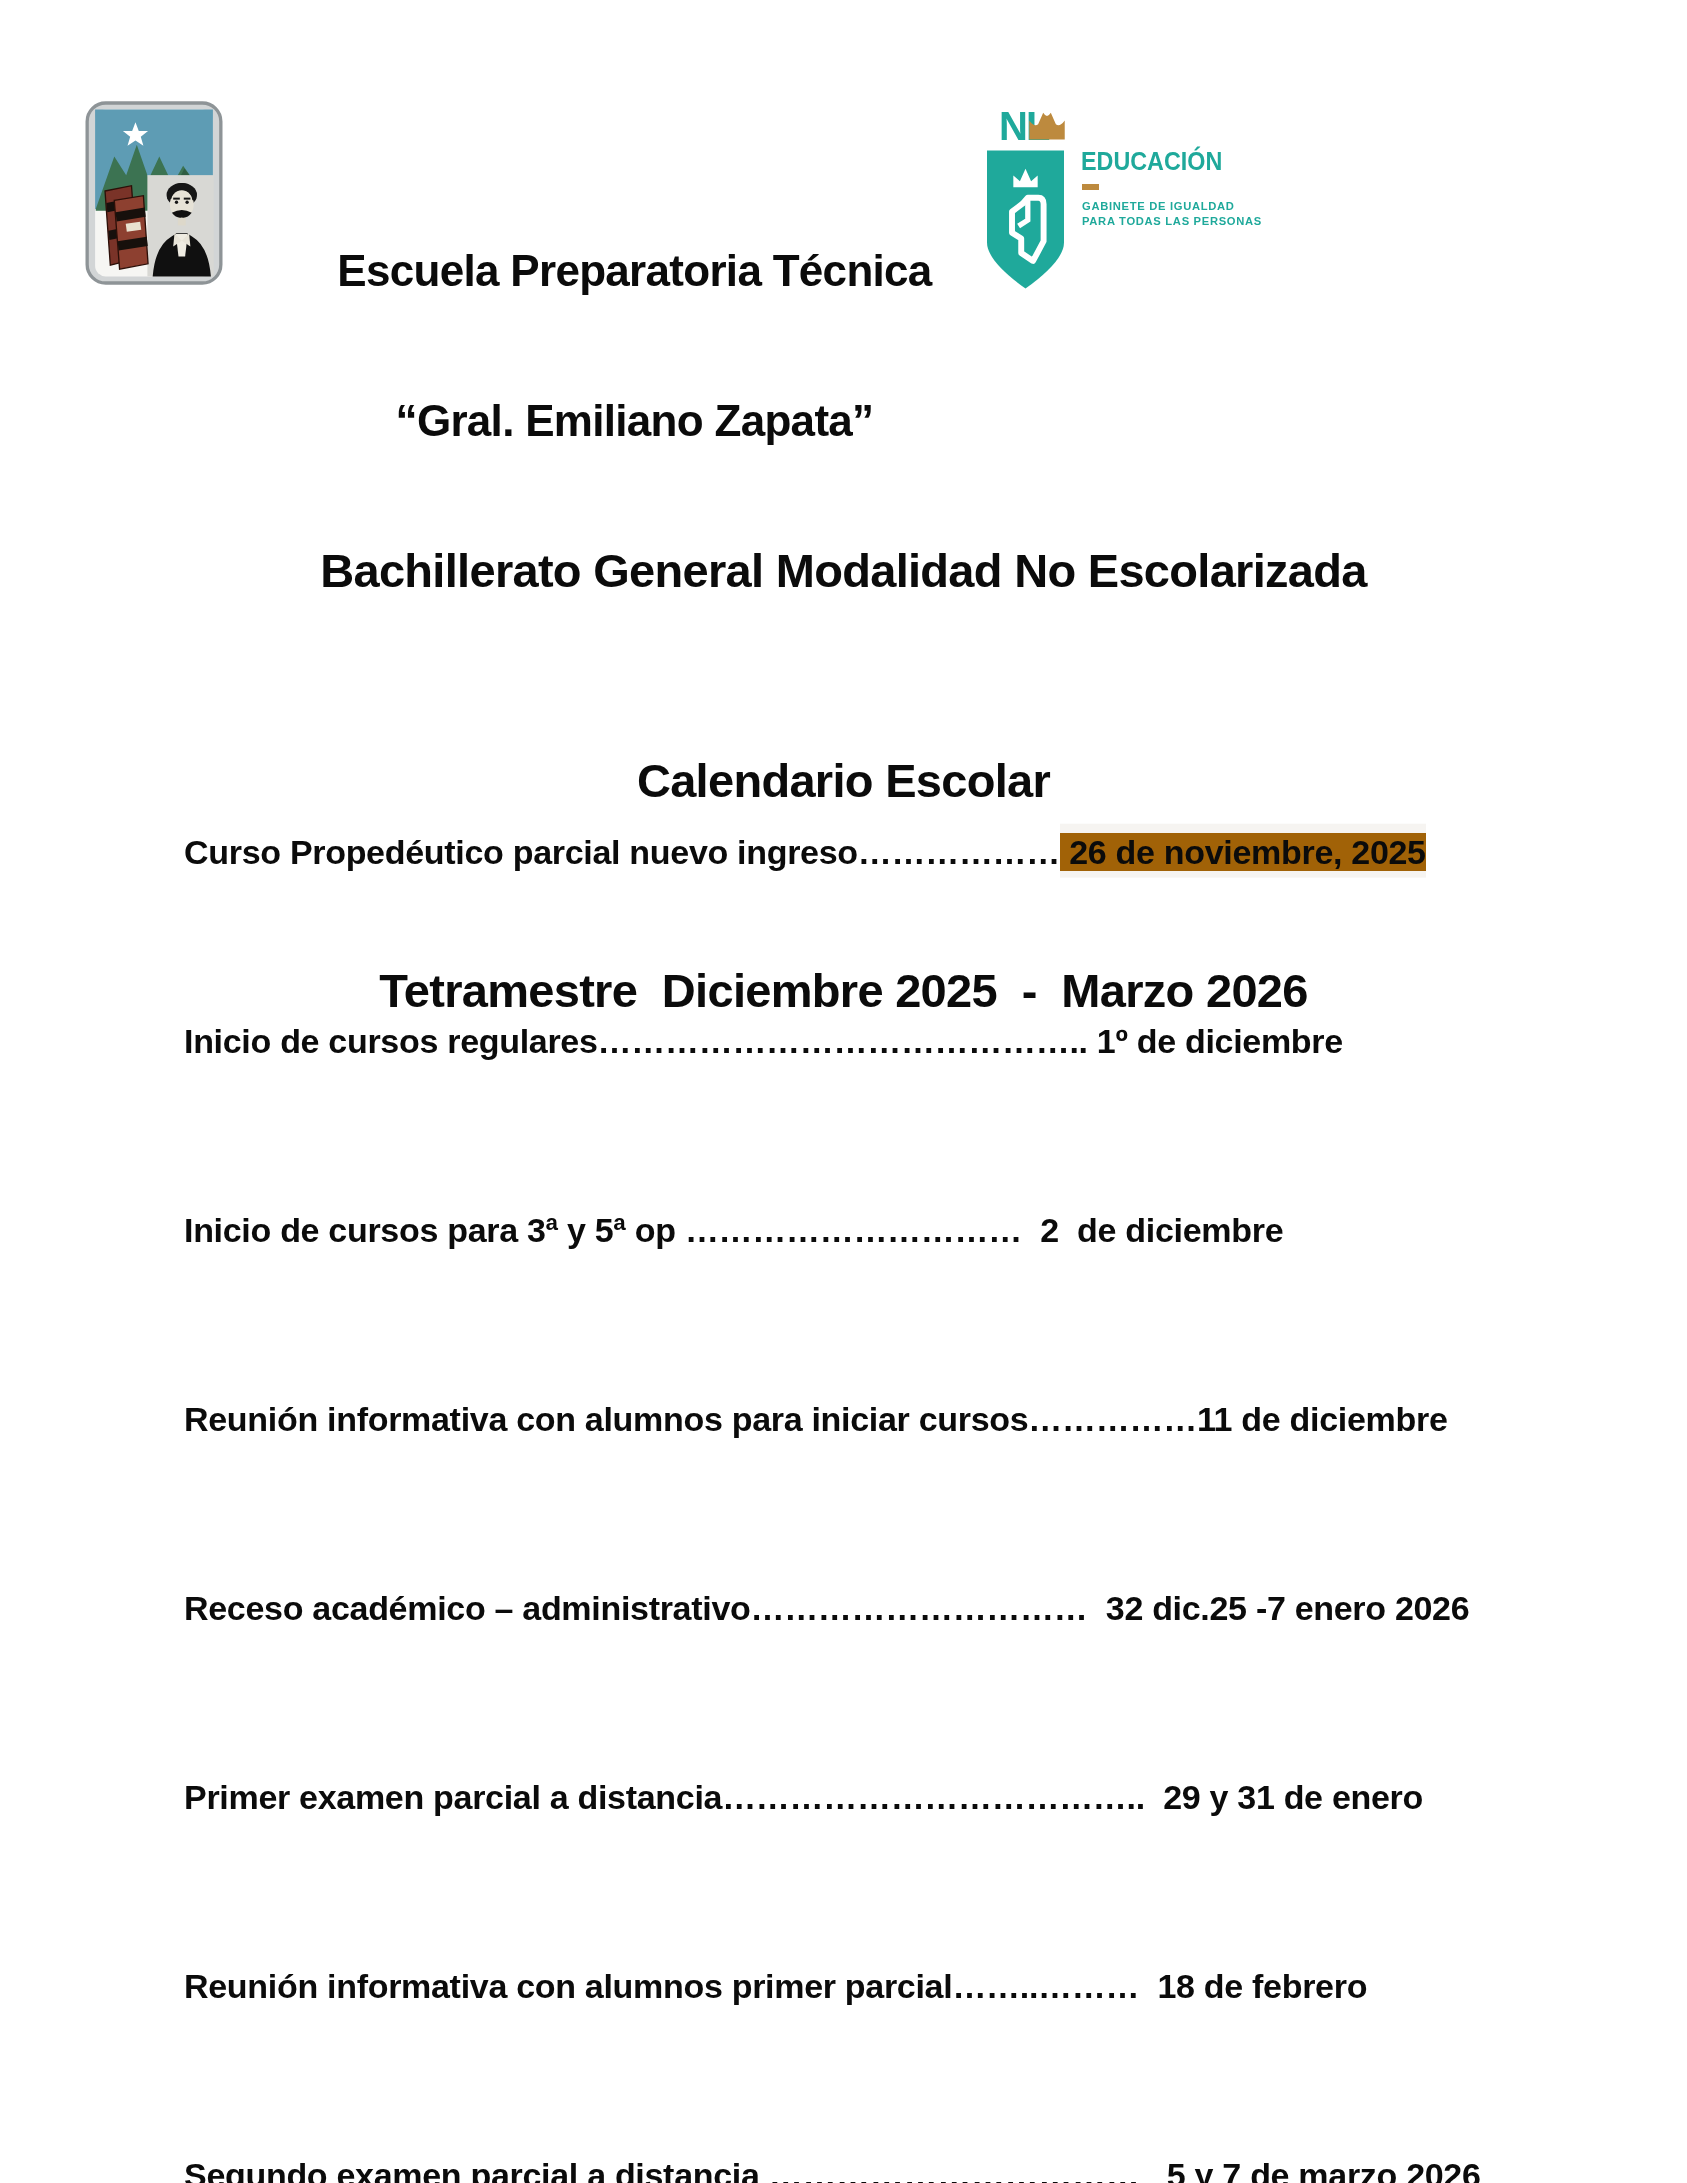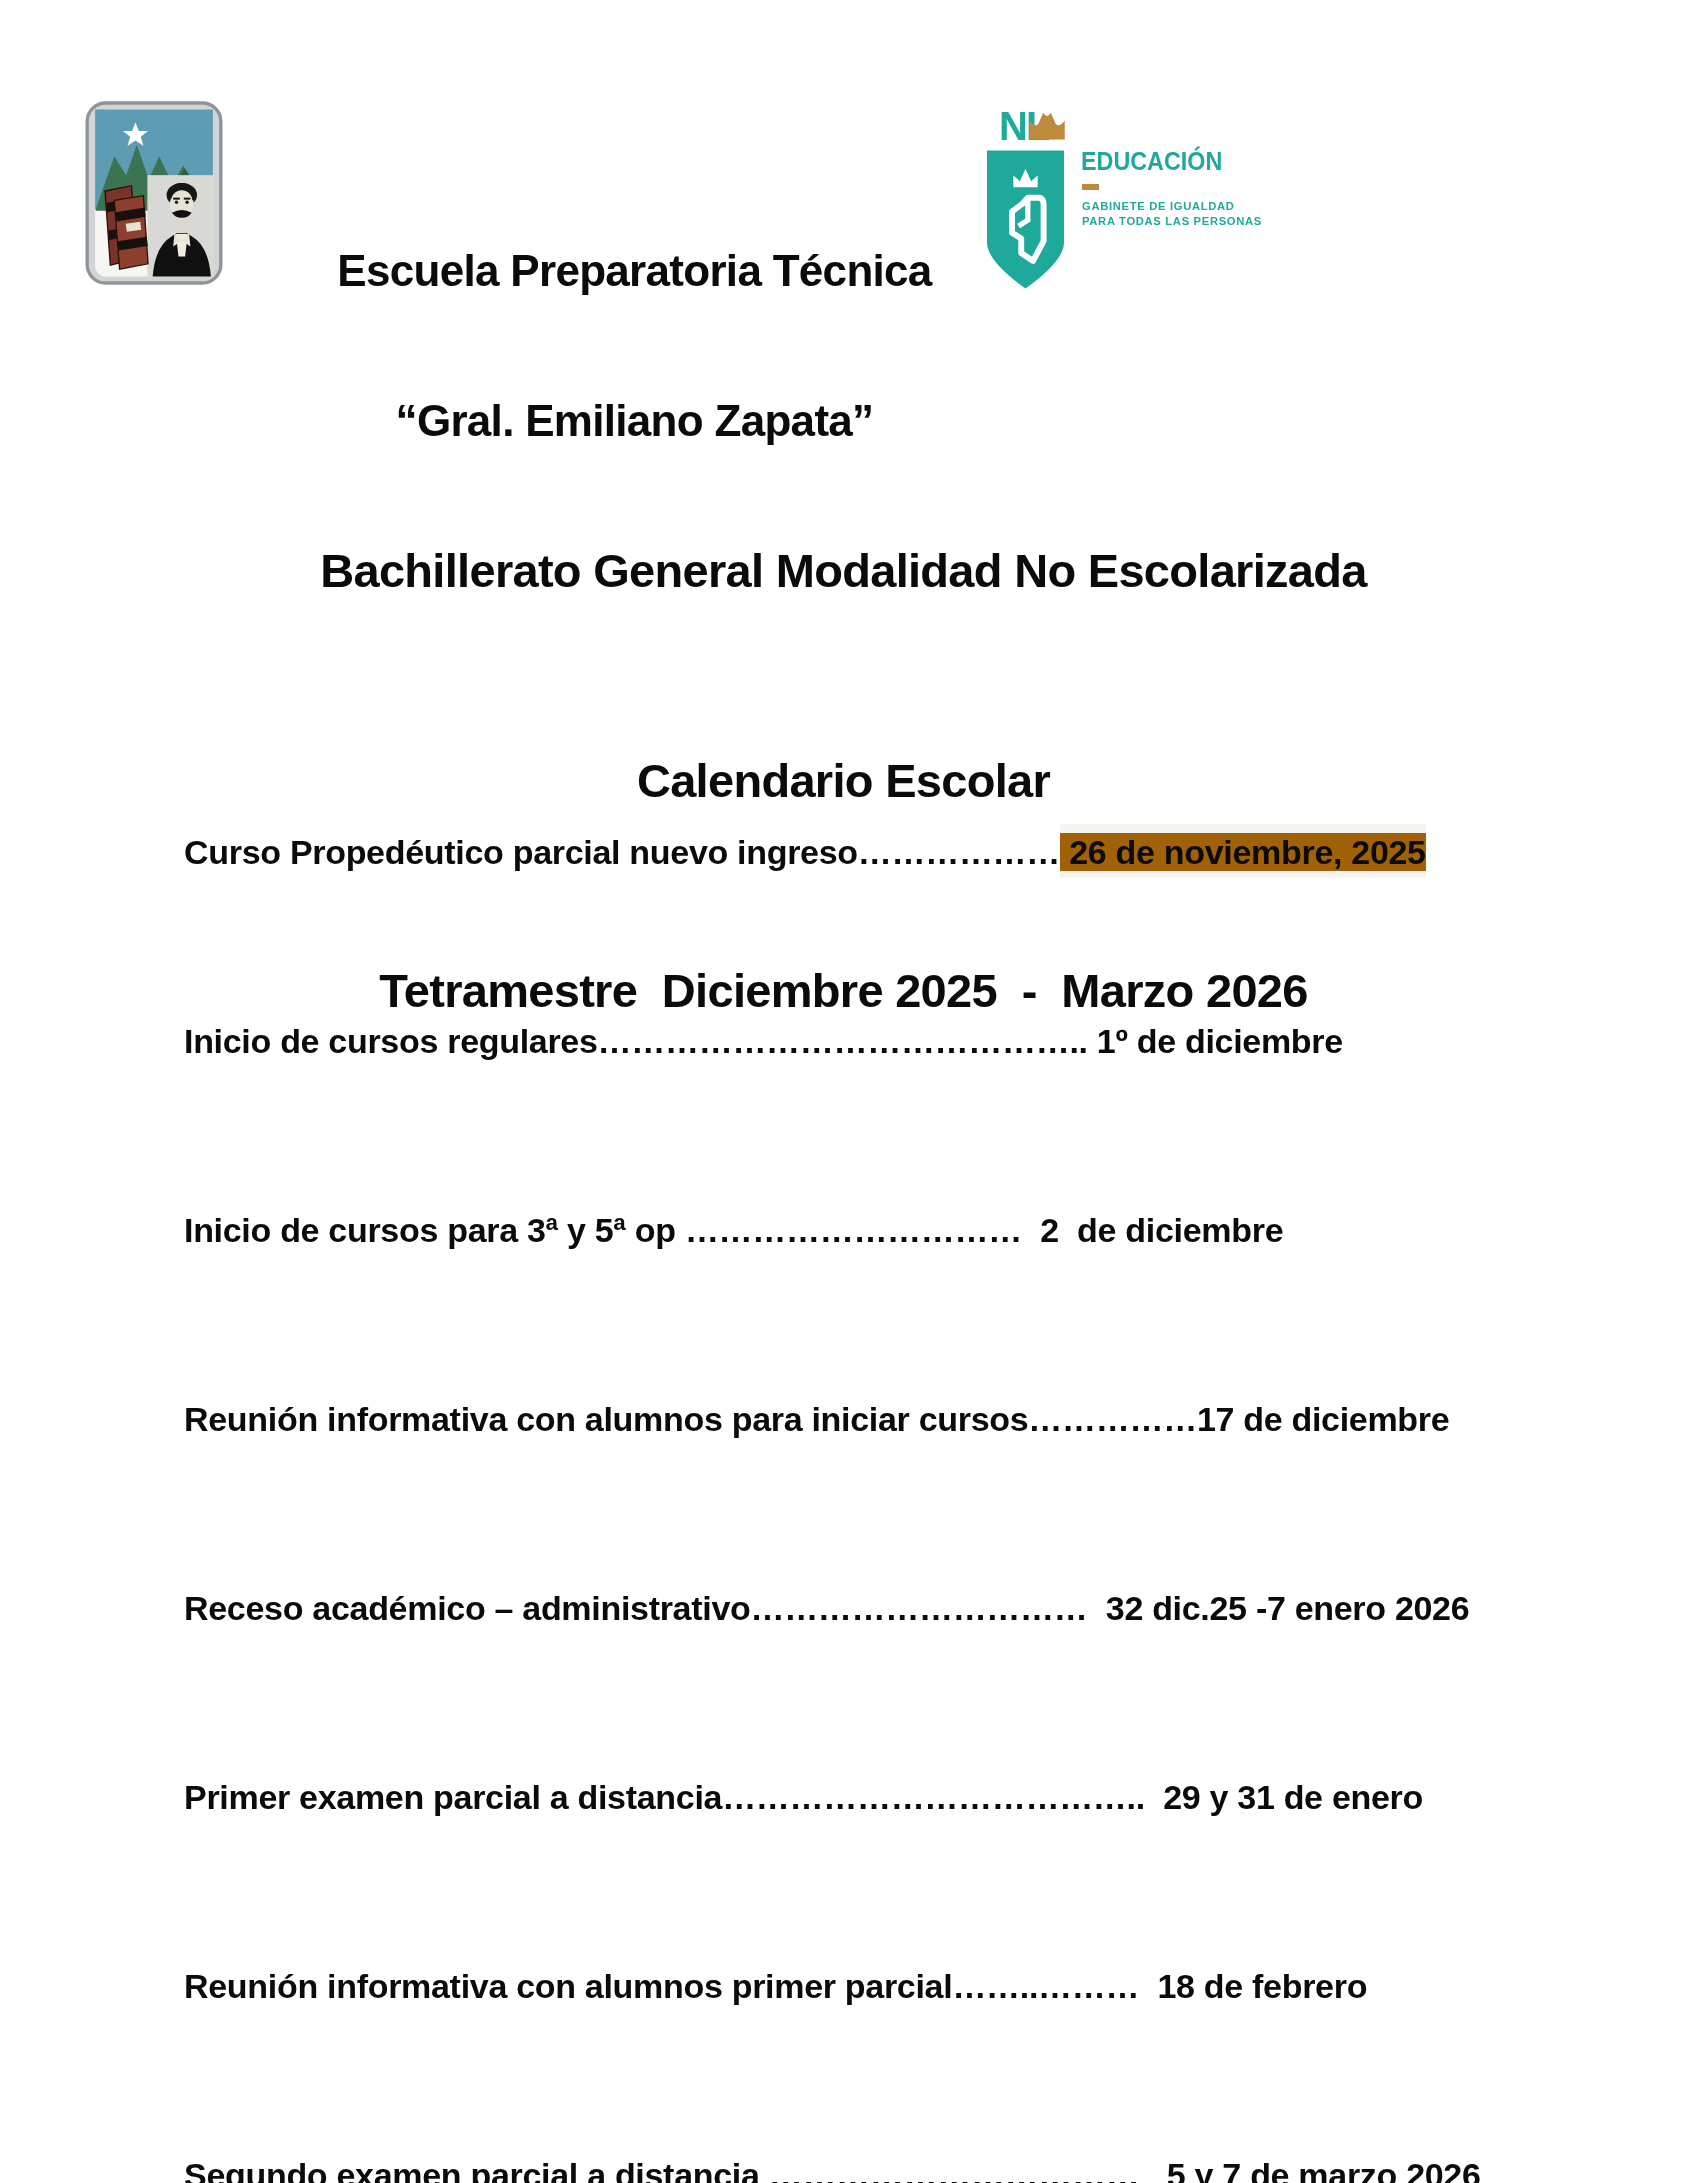--- a/index.html
+++ b/index.html
@@ -122,21 +122,21 @@
   <div class="doc-titles">
     <div>Bachillerato General Modalidad No Escolarizada</div>
     <div>Calendario Escolar</div>
     <div>Tetramestre  Diciembre 2025  -  Marzo 2026</div>
   </div>
 
   <div class="events">
     <div class="row"><span>Curso Propedéutico parcial nuevo ingreso</span><span>………………</span><span class="hl"> 26 de noviembre, 2025</span></div>
     <div class="row"><span>Inicio de cursos regulares</span><span>……………………………………..</span><span> 1º de diciembre</span></div>
     <div class="row"><span>Inicio de cursos para 3ª y 5ª op </span><span>…………………………</span><span>  2  de diciembre</span></div>
-    <div class="row"><span>Reunión informativa con alumnos para iniciar cursos</span><span>……………</span><span>17 de diciembre</span></div>
+    <div class="row"><span>Reunión informativa con alumnos para iniciar cursos</span><span>……………</span><span>11 de diciembre</span></div>
     <div class="row"><span>Receso académico – administrativo</span><span>…………………………</span><span>  32 dic.25 -7 enero 2026</span></div>
     <div class="row"><span>Primer examen parcial a distancia</span><span>………………………………..</span><span>  29 y 31 de enero</span></div>
     <div class="row"><span>Reunión informativa con alumnos primer parcial</span><span>……..………</span><span>  18 de febrero</span></div>
     <div class="row"><span>Segundo examen parcial a distancia </span><span>……………………………</span><span>   5 y 7 de marzo 2026</span></div>
     
     
     
     
     
     

